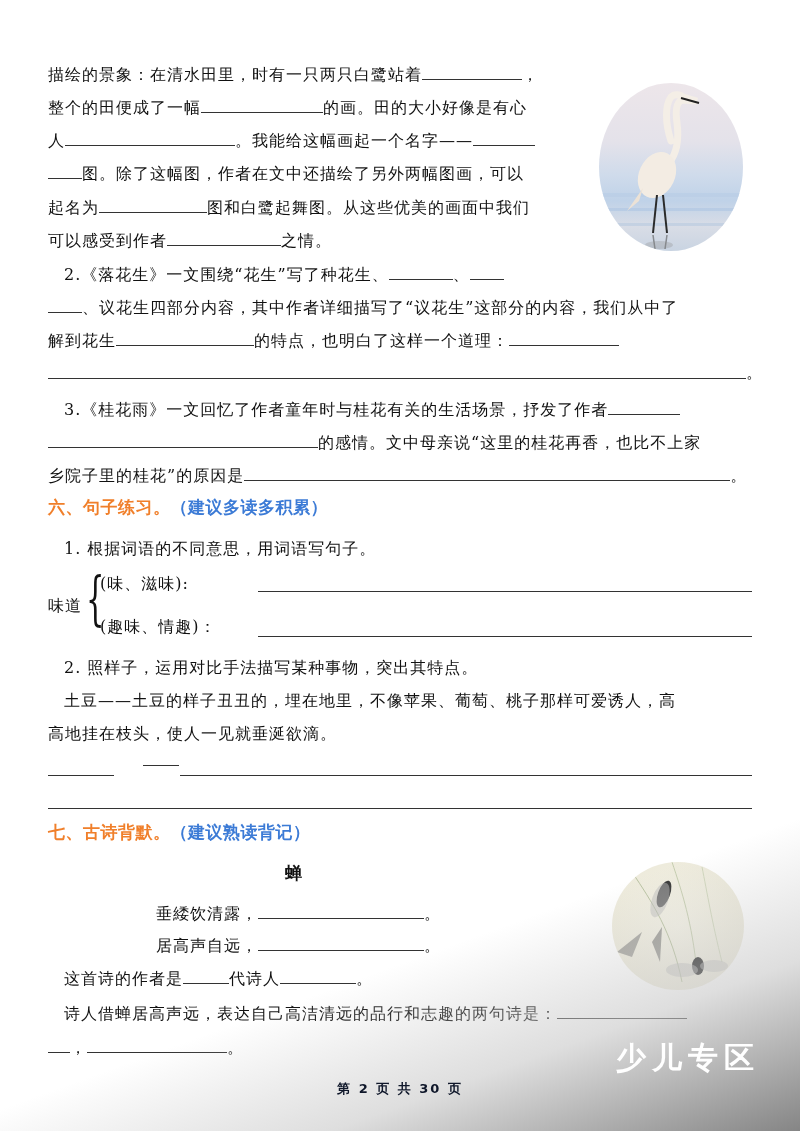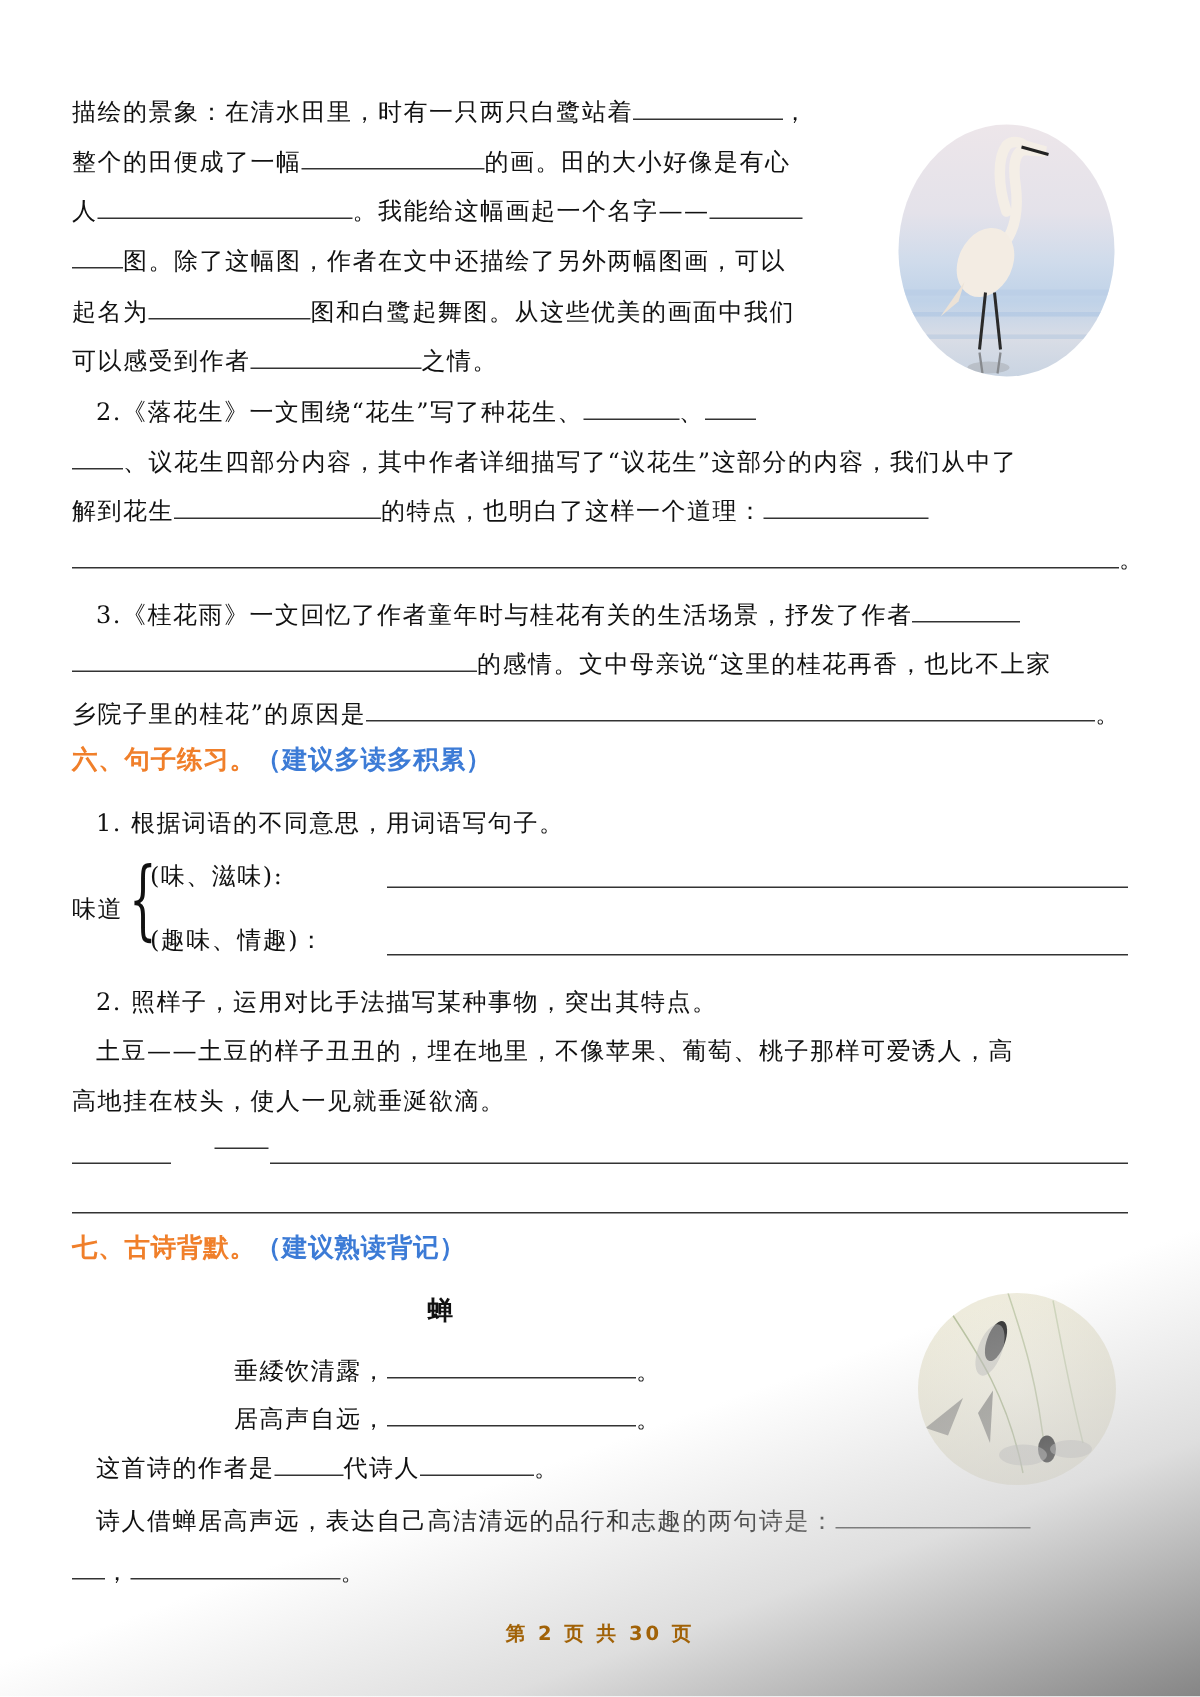--- a/index.html
+++ b/index.html
@@ -83,21 +83,21 @@
       font-size: 22px; letter-spacing: 1px; line-height: 26px; margin-left: -30px;
     }
     .footer {
       position: absolute;
       left: 0; width: 800px; top: 1080px;
       text-align: center;
       font-family: "DejaVu Sans", "Liberation Sans", sans-serif;
       font-weight: bold;
       font-size: 13px;
       letter-spacing: 2px;
-      color: #a16207;
+      color: #0f172a;
     }
     .poem-title {
       position: absolute; left: 285px; top: 862px;
       font-family: "DejaVu Sans", "Liberation Sans", sans-serif;
       font-weight: bold; font-size: 17px;
     }
   </style>
 </head>
 <body>
 
@@ -219,15 +219,16 @@
 <div class="line" style="top:1001px; left:64px;">
   <span>诗人借蝉居高声远，表达自己高洁清远的品行和志趣的两句诗是：</span><span class="blank" style="width:130px;"></span>
 </div>
 <div class="line" style="top:1035px;">
   <span class="blank" style="width:22px;"></span><span>，</span><span class="blank" style="width:140px;"></span><span>。</span>
 </div>
 
 <div class="page-fade"></div>
 
 <div class="watermark">
+  <div class="big">少儿专区</div>
 </div>
 
 <div class="footer">第 2 页 共 30 页</div>
 
 </body></html>

